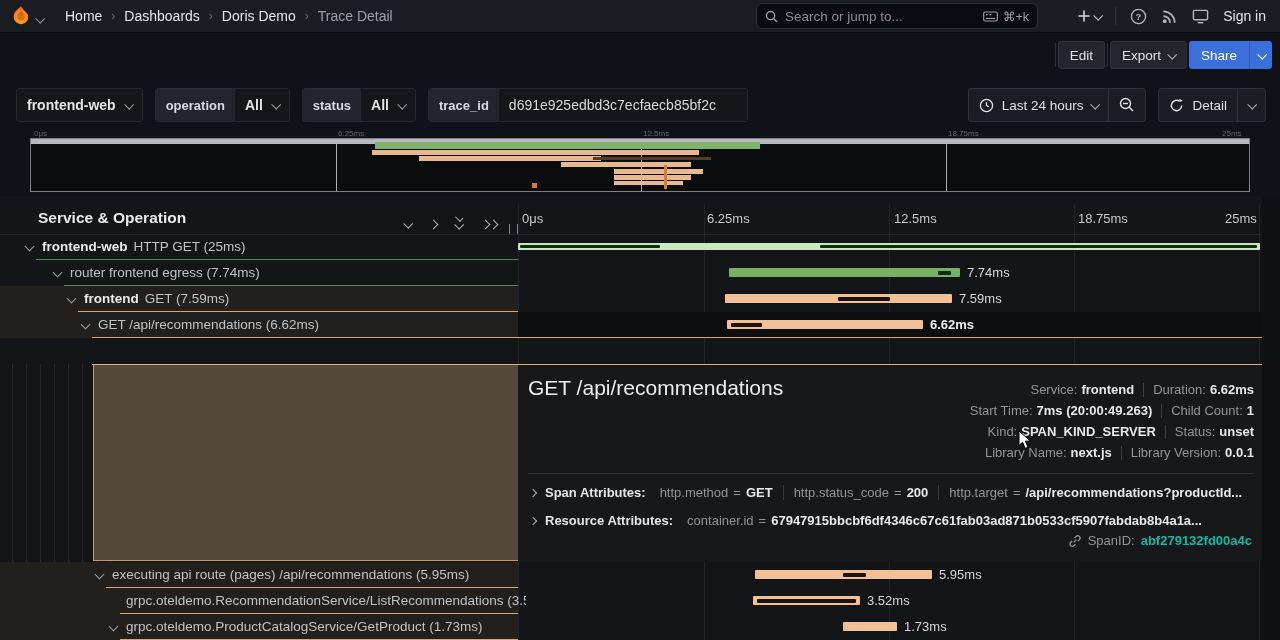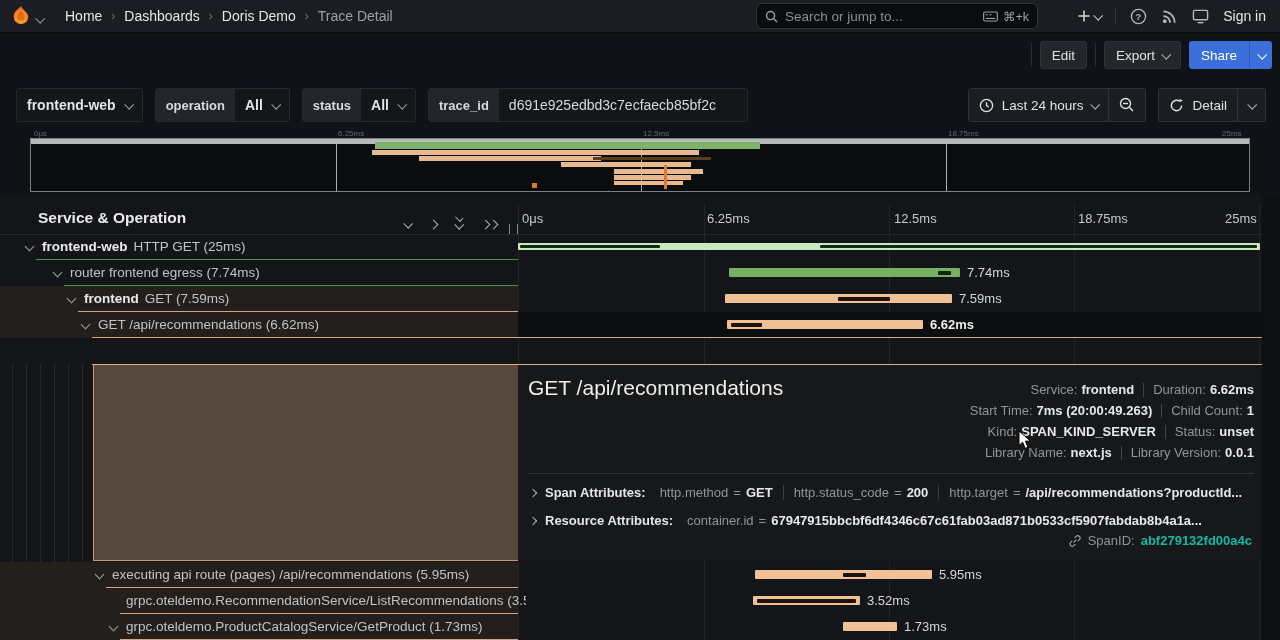--- a/index.html
+++ b/index.html
@@ -19,21 +19,21 @@
   .nav-right{position:absolute;right:0;top:0;height:32px;display:flex;align-items:center;gap:14px;padding-right:14px;}
   .nav-ic{color:#b3b8bd;display:flex;align-items:center;cursor:pointer;}
   .plus-group{display:flex;align-items:center;gap:3px;cursor:pointer;color:#c7cacd;}
   .vsep{width:1px;height:18px;background:#31353a;}
   .signin{font-size:14px;color:#e4e6e8;font-weight:500;cursor:pointer;}
   
   .chev{display:inline-block;width:6px;height:6px;border-right:1.5px solid currentColor;border-bottom:1.5px solid currentColor;transform:rotate(45deg) translateY(-1px);}
   .chev.right{transform:rotate(-45deg);}
   
   .actrow{position:absolute;left:0;top:32px;width:1280px;height:44px;}
-  .actrow .inner{position:absolute;right:8px;top:9px;display:flex;align-items:center;gap:8px;}
+  .actrow .inner{position:absolute;right:8px;top:9px;display:flex;align-items:center;gap:2px;}
   .btn{height:28px;display:flex;align-items:center;padding:0 11px;background:#24262c;border:1px solid #2f3339;border-radius:3px;color:#dfe1e3;font-weight:500;cursor:pointer;font-size:13.5px;}
   .btn .chev{margin-left:7px;color:#aeb3b8;}
   .btn-div{width:1px;height:24px;background:#2c2f34;}
   .share{display:flex;border-radius:3px;overflow:hidden;cursor:pointer;}
   .share .main{height:28px;display:flex;align-items:center;padding:0 12px;background:#3b6fd9;color:#fff;font-weight:500;font-size:13.5px;}
   .share .arrow{width:22px;height:28px;display:flex;align-items:center;justify-content:center;background:#3b6fd9;border-left:1px solid #2c5cc0;color:#fff;}
   
   .filters{position:absolute;left:16px;top:88px;display:flex;gap:12px;}
   .chip{display:flex;height:32px;border-radius:3px;overflow:hidden;border:1px solid #26292e;}
   .chip .lab{display:flex;align-items:center;padding:0 10px;background:#22252b;color:#d8dadc;font-weight:600;font-size:13px;}

